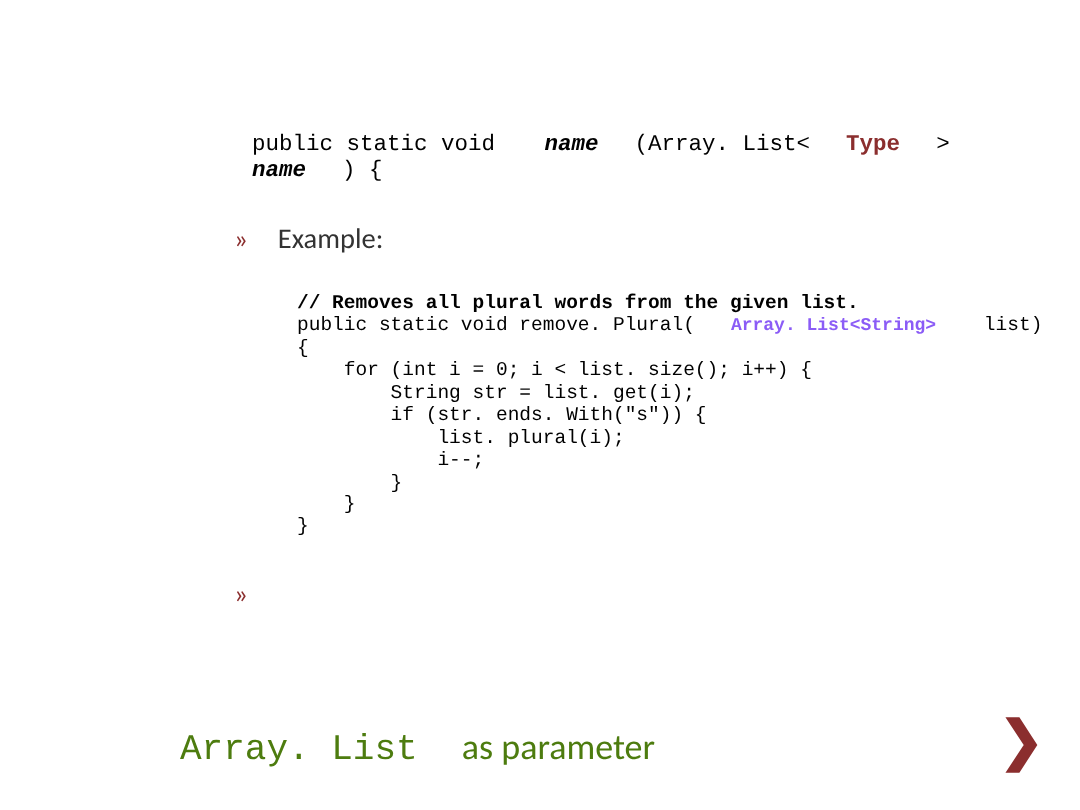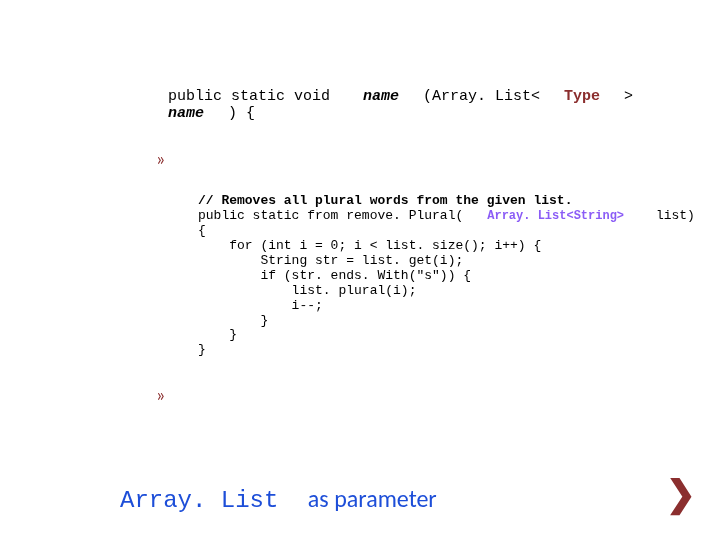--- a/index.html
+++ b/index.html
@@ -58,21 +58,21 @@
     margin-left: 90px;
     margin-top: 2px;
   }
   .ret-type { color: #8B2E2E; font-weight: bold; }
   .ret-ital { font-style: italic; font-weight: bold; }
   .title {
     position: absolute;
     left: 60px;
     bottom: 50px;
     font-size: 24px;
-    color: #1d4ed8;
+    color: #4d7c0f;
     font-family: "Courier New", monospace;
   }
   .title .sub {
     font-family: "Segoe UI", Calibri, sans-serif;
   }
   .chevron {
     position: absolute;
     right: 48px;
     bottom: 48px;
     color: #8B2E2E;
@@ -84,24 +84,25 @@
 <body>
 
 <div class="slide">
 
   <div class="code-line">
     <span>public static void </span><span class="bold ital">name</span><span>(Array. List&lt;</span><span class="kw-type">Type</span><span>&gt; </span><span class="bold ital">name</span><span>) {</span>
   </div>
 
   <div class="bullet">
     <span class="bullet-icon">»</span>
+    <span class="bullet-text">Example:</span>
   </div>
 
   <div class="code-block"><span class="comment">// Removes all plural words from the given list.</span>
-<span>public static from remove. Plural(</span><span class="alt-type">Array. List&lt;String&gt;</span><span> list)</span>
+<span>public static void remove. Plural(</span><span class="alt-type">Array. List&lt;String&gt;</span><span> list)</span>
 <span>{</span>
 <span>    for (int i = 0; i &lt; list. size(); i++) {</span>
 <span>        String str = list. get(i);</span>
 <span>        if (str. ends. With("s")) {</span>
 <span>            list. plural(i);</span>
 <span>            i--;</span>
 <span>        }</span>
 <span>    }</span>
 <span>}</span></div>
 

